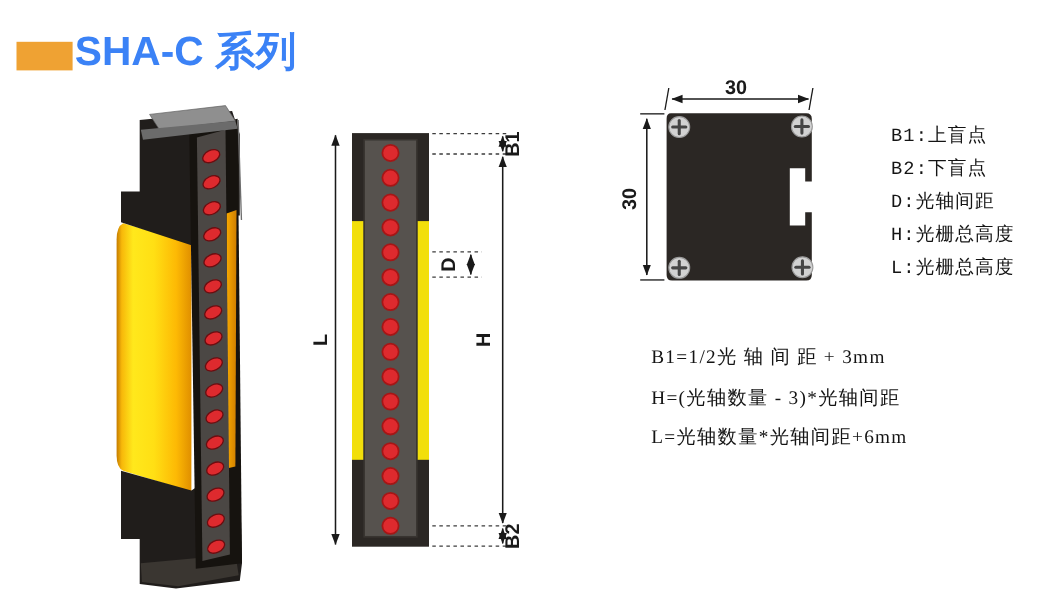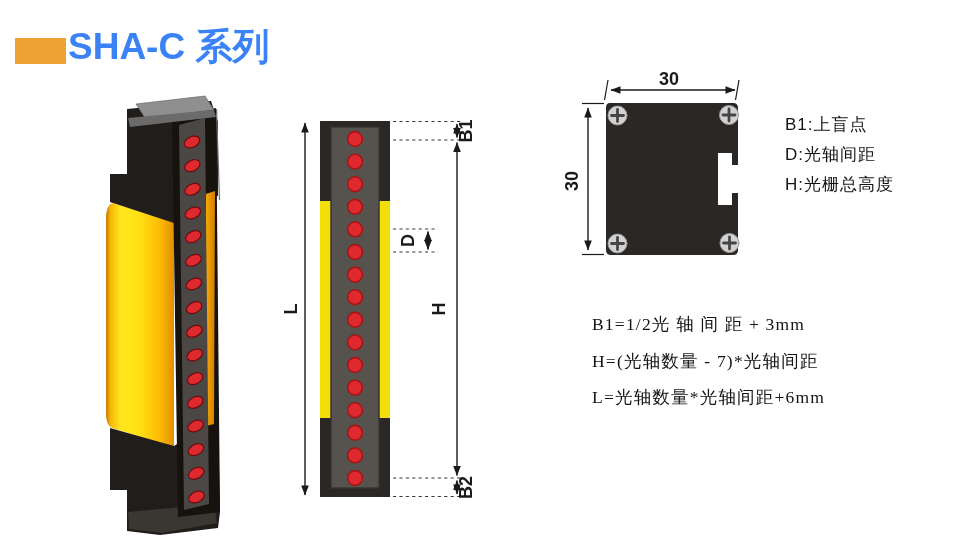--- a/index.html
+++ b/index.html
@@ -16,22 +16,22 @@
   }
   svg{position:absolute;overflow:visible;}
   .dim-label{
     font-family:"Liberation Sans","DejaVu Sans",sans-serif;
     font-weight:bold;font-size:18px;fill:#1a1a1a;
   }
   .dimline{stroke:#1a1a1a;stroke-width:1.4;fill:none;}
   .dash{stroke:#3c3c3c;stroke-width:1.2;stroke-dasharray:3.2,3.2;fill:none;}
   .tick{stroke:#1a1a1a;stroke-width:1.2;}
   #legend-block{
-    left:785px;top:110px;font-size:17px;line-height:30px;color:#141414;
-    font-family:Liberation Sans, sans-serif;
+    left:810px;top:110px;font-size:17px;line-height:30px;color:#141414;
+    font-family:Liberation Mono, monospace;
     letter-spacing:1px;white-space:nowrap;
   }
   #formula-block{
     left:592px;top:306px;font-size:17.5px;line-height:36.6px;color:#141414;
     font-family:"Liberation Serif","DejaVu Serif",serif;
     letter-spacing:1.2px;white-space:nowrap;
   }
 </style>
 </head>
 <body>
@@ -176,21 +176,23 @@
   <text class="dim-label" x="669" y="85" text-anchor="middle">30</text>
 
   <line class="tick" x1="582" y1="103.5" x2="604" y2="103.5"></line>
   <line class="tick" x1="582" y1="254.5" x2="604" y2="254.5"></line>
   <line class="dimline" x1="588" y1="108" x2="588" y2="250" marker-start="url(#arr)" marker-end="url(#arr)"></line>
   <text class="dim-label" transform="rotate(-90 578 181)" x="578" y="181" text-anchor="middle">30</text>
 </svg>
 
 <div class="abs" id="legend-block">
   <div>B1:上盲点</div>
+  <div>B2:下盲点</div>
   <div>D:光轴间距</div>
   <div>H:光栅总高度</div>
+  <div>L:光栅总高度</div>
 </div>
 
 <div class="abs" id="formula-block">
   <div>B1=1/2光 轴 间 距 + 3mm</div>
-  <div>H=(光轴数量 - 7)*光轴间距</div>
+  <div>H=(光轴数量 - 3)*光轴间距</div>
   <div>L=光轴数量*光轴间距+6mm</div>
 </div>
 
 </body></html>

